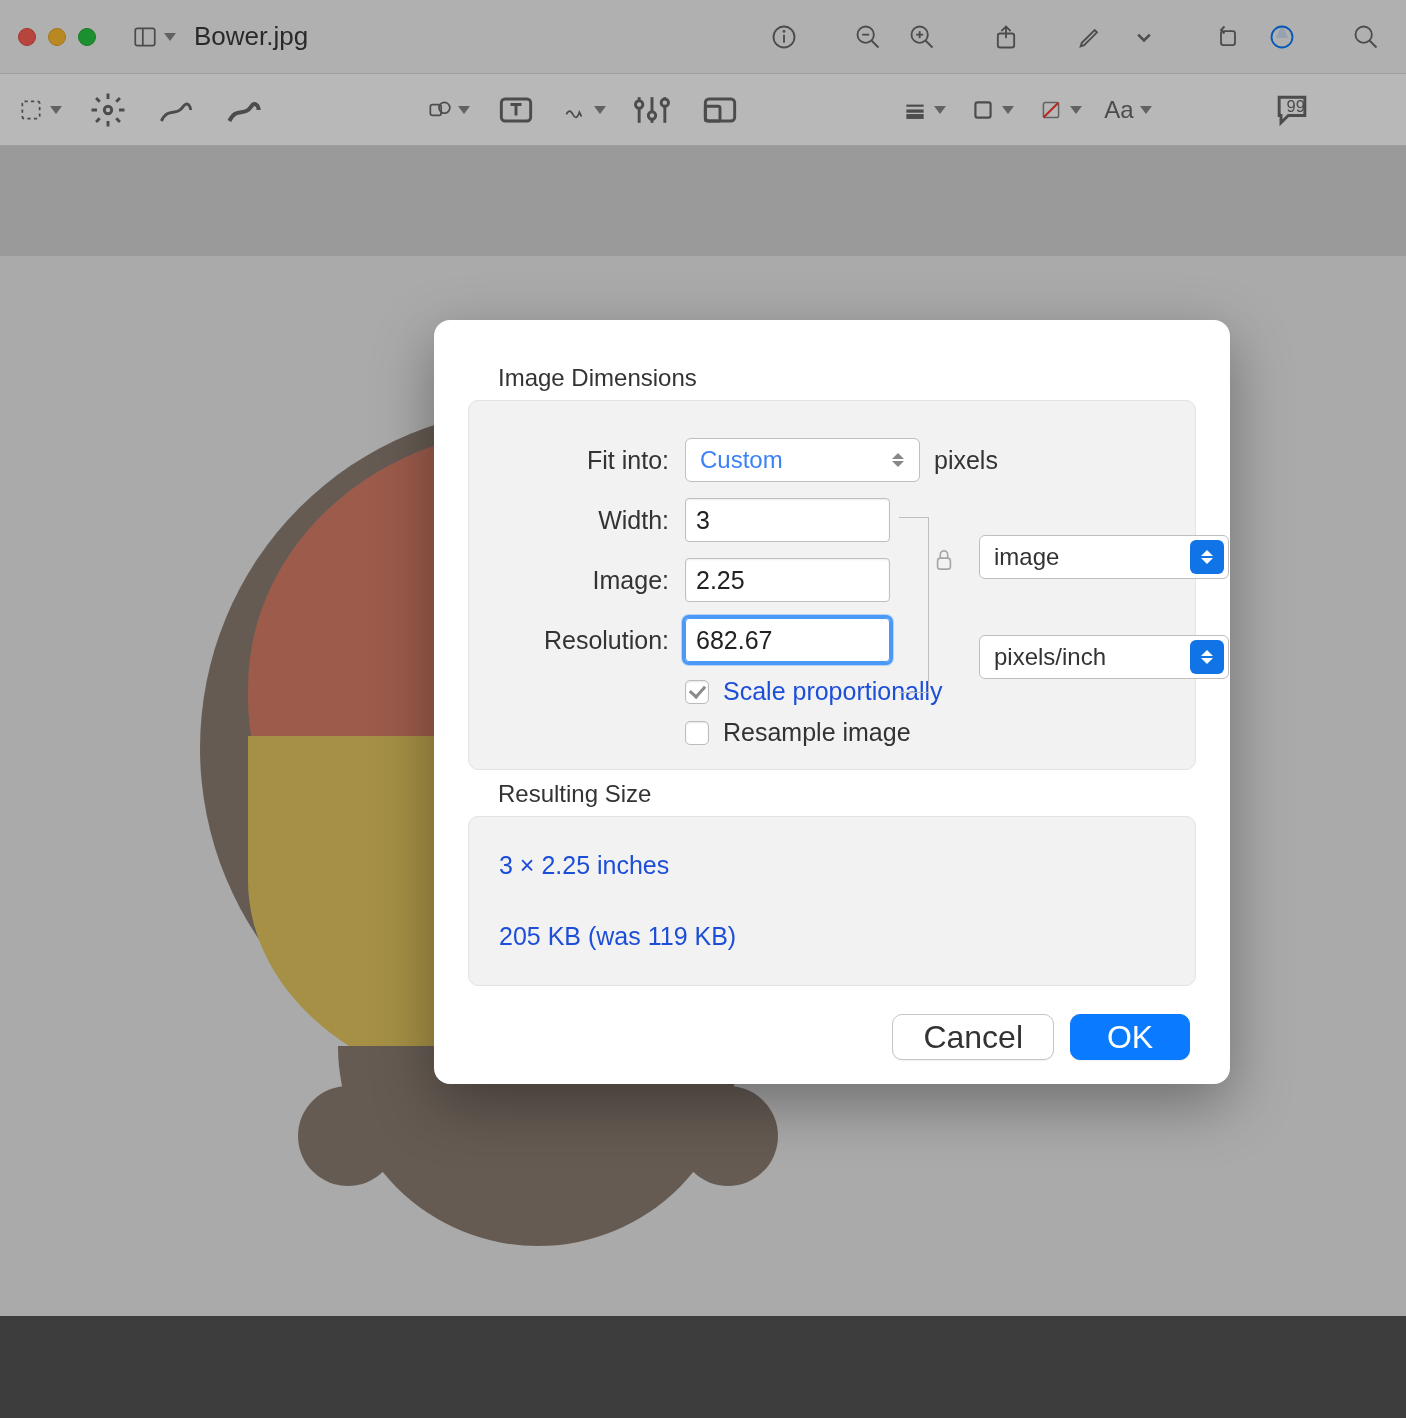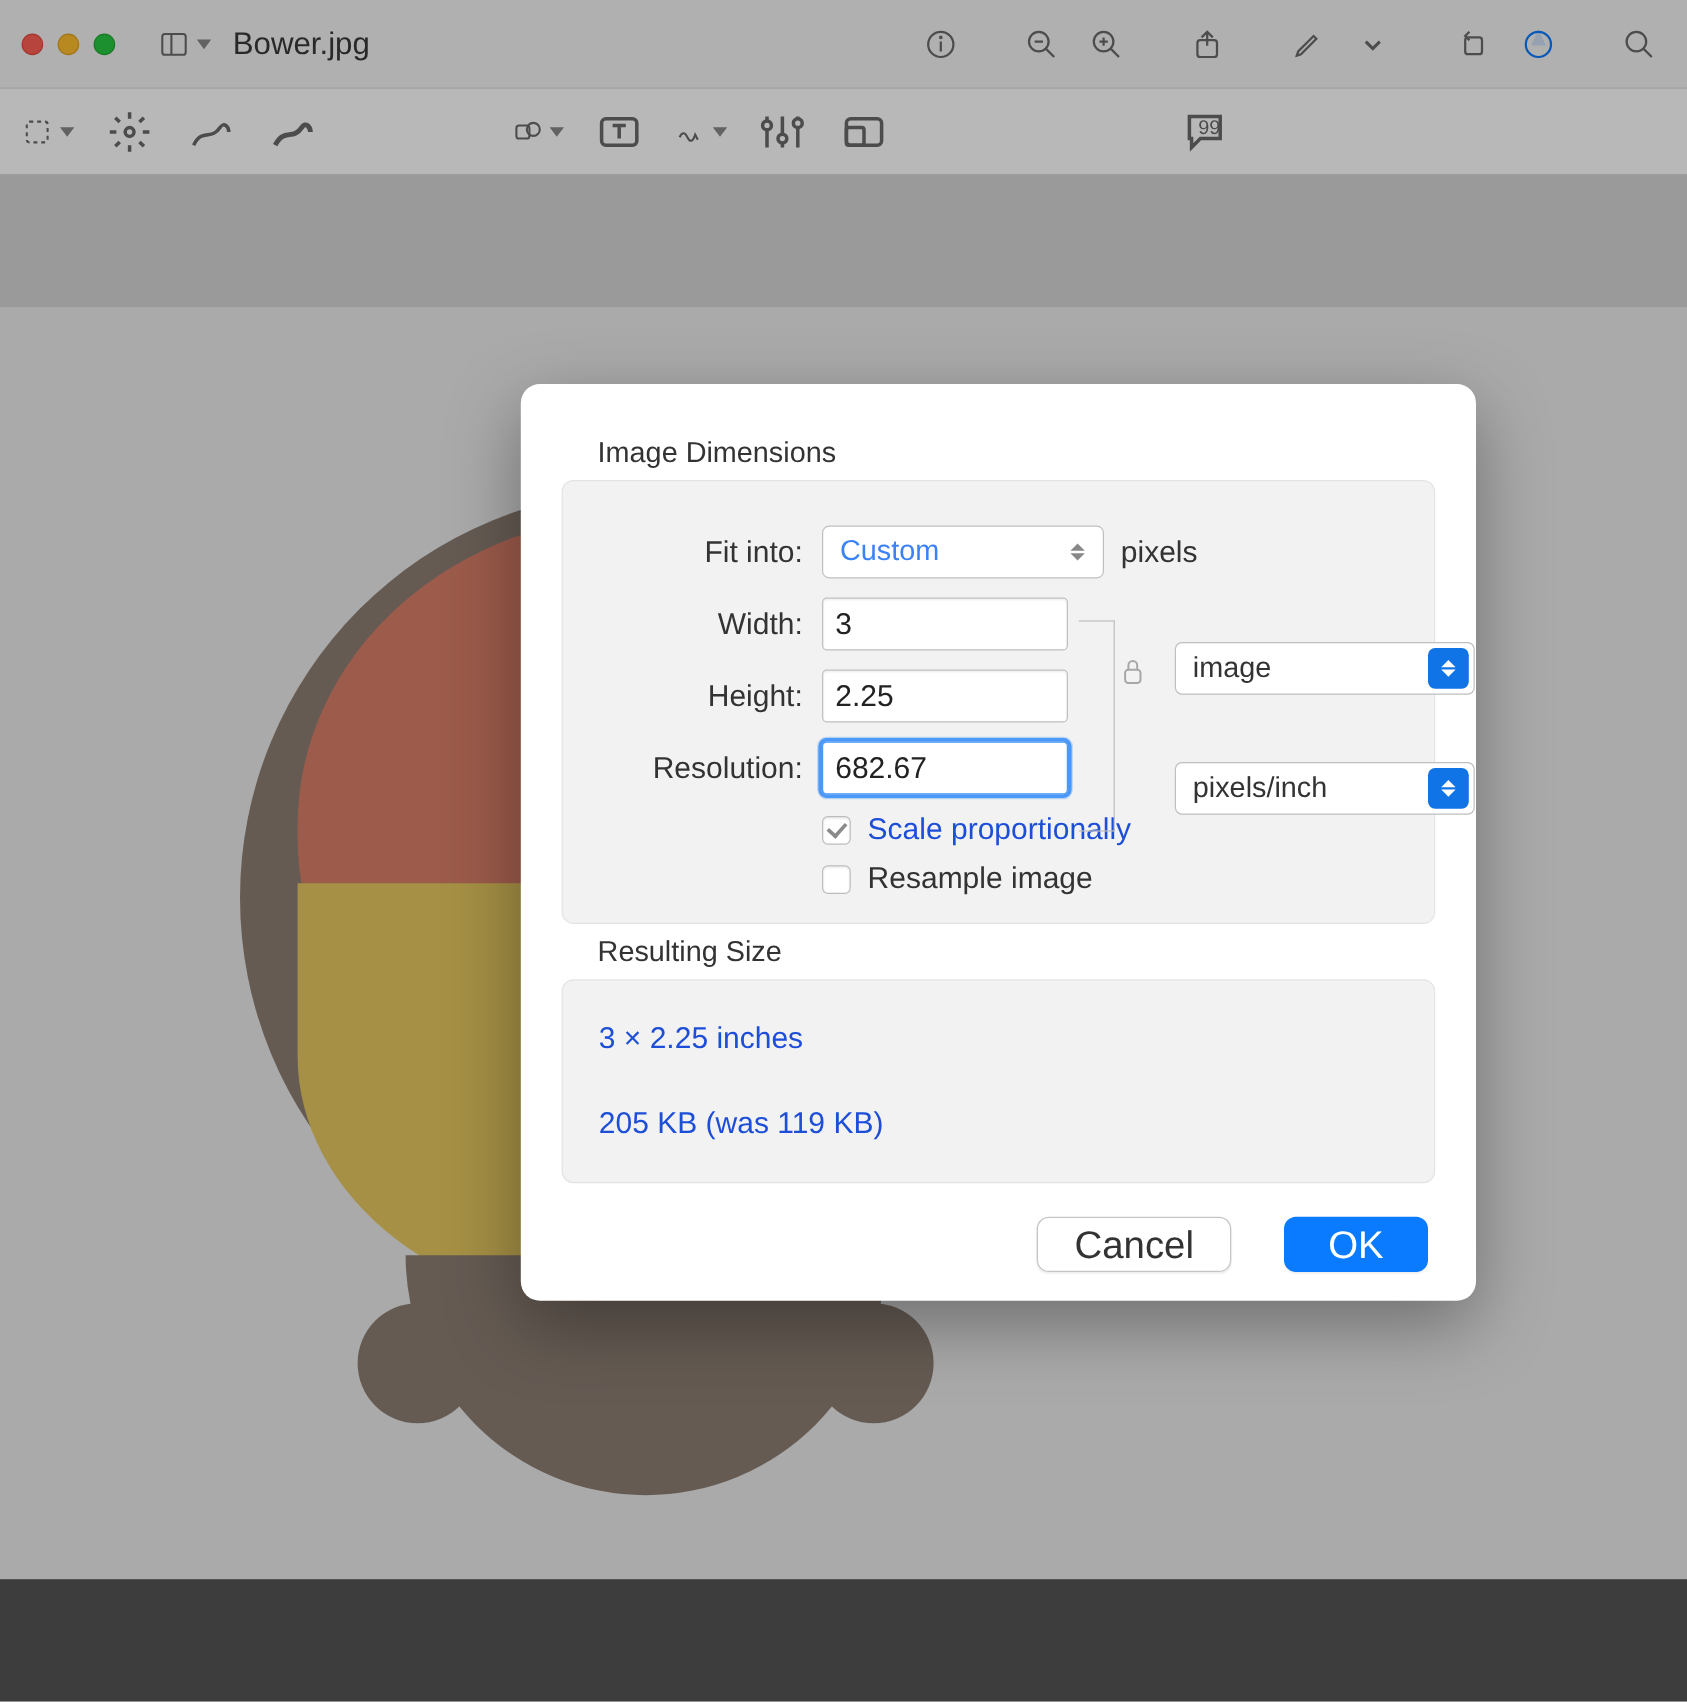--- a/index.html
+++ b/index.html
@@ -75,21 +75,21 @@
   
   .sel-col { position:absolute; left:480px; }
   .sel-col.u1 { top:38px; width:250px;}
   .sel-col.u2 { top:138px; width:250px;}
 
   .result-panel { background:#f2f2f2; border:1px solid #e3e3e3; border-radius:10px; padding:22px 30px; }
   .result-panel div { font-size:25px; color:#1d4ed8; margin:12px 0; }
 
   .btn-row { display:flex; justify-content:flex-end; gap:16px; margin-top:28px; padding-right:6px;}
   .btn { height:46px; min-width:120px; padding:0 30px; border-radius:10px; font-size:32px; display:flex; align-items:center; justify-content:center; border:1px solid #c5c5c5; background:#fff; box-shadow:0 1px 1px rgba(0,0,0,0.06); cursor:default;}
-  .btn.primary { background:#0a7bff; color:#fff; border-color:#0a7bff;margin-left:28px;}
+  .btn.primary { background:#0a7bff; color:#fff; border-color:#0a7bff;}
 </style>
 </head>
 <body>
 
 <div class="titlebar">
   <div class="traffic">
     <div class="tl red"></div>
     <div class="tl yel"></div>
     <div class="tl grn"></div>
   </div>
@@ -218,20 +218,43 @@
         </svg>
       </div>
     <div class="tb-icon">
         <svg viewBox="0 0 24 24" fill="none" stroke="currentColor" stroke-width="1.6">
           <rect x="4" y="6" width="16" height="12" rx="2"></rect>
           <rect x="4" y="10" width="8" height="8" rx="1"></rect>
         </svg>
       </div>
   </div>
   <div class="sgap"></div>
+  <div class="group">
+    <div class="tb-icon chev">
+        <svg viewBox="0 0 24 24" fill="none" stroke="currentColor" stroke-width="2">
+          <line x1="4" y1="8" x2="20" y2="8"></line>
+          <line x1="4" y1="13" x2="20" y2="13" stroke-width="3"></line>
+          <line x1="4" y1="18" x2="20" y2="18" stroke-width="4.5"></line>
+        </svg>
+      </div>
+    <div class="tb-icon chev">
+        <svg viewBox="0 0 24 24" fill="none" stroke="currentColor" stroke-width="2">
+          <rect x="5" y="5" width="14" height="14" rx="2"></rect>
+        </svg>
+      </div>
+    <div class="tb-icon chev">
+        <svg viewBox="0 0 24 24">
+          <rect x="5" y="5" width="14" height="14" rx="2" fill="#fff" stroke="#888" stroke-width="1.4"></rect>
+          <line x1="5" y1="19" x2="19" y2="5" stroke="#ff3b30" stroke-width="2"></line>
+        </svg>
+      </div>
+    <div class="tb-icon chev">
+        <span style="font-size:24px;color:#6a6a6a;font-weight:500">Aa</span>
+      </div>
+  </div>
   <div style="flex:0 0 40px"></div>
   <div class="tb-icon">
       <svg viewBox="0 0 24 24" fill="none" stroke="currentColor" stroke-width="1.6">
         <path d="M5 5h14v10H10l-4 4v-4H5z"></path>
         <text x="9" y="13" font-size="9" fill="currentColor" stroke="none">99</text>
       </svg>
     </div>
 </div>
 
 <div class="canvas-wrap">
@@ -258,21 +281,21 @@
       </div>
       <div class="unit-text">pixels</div>
     </div>
 
     <div class="dims-block">
       <div class="row">
         <div class="lbl">Width:</div>
         <input class="field" value="3" style="">
       </div>
       <div class="row">
-        <div class="lbl">Height:</div>
+        <div class="lbl">Image:</div>
         <input class="field" value="2.25" style="">
       </div>
       <div class="row">
         <div class="lbl">Resolution:</div>
         <input class="field focused" value="682.67" style="">
       </div>
       <div class="bracket"></div>
       <div class="lock-icon">
         <svg width="22" height="26" viewBox="0 0 24 28" fill="none" stroke="currentColor" stroke-width="1.8">
             <rect x="5" y="12" width="14" height="12" rx="3"></rect>

